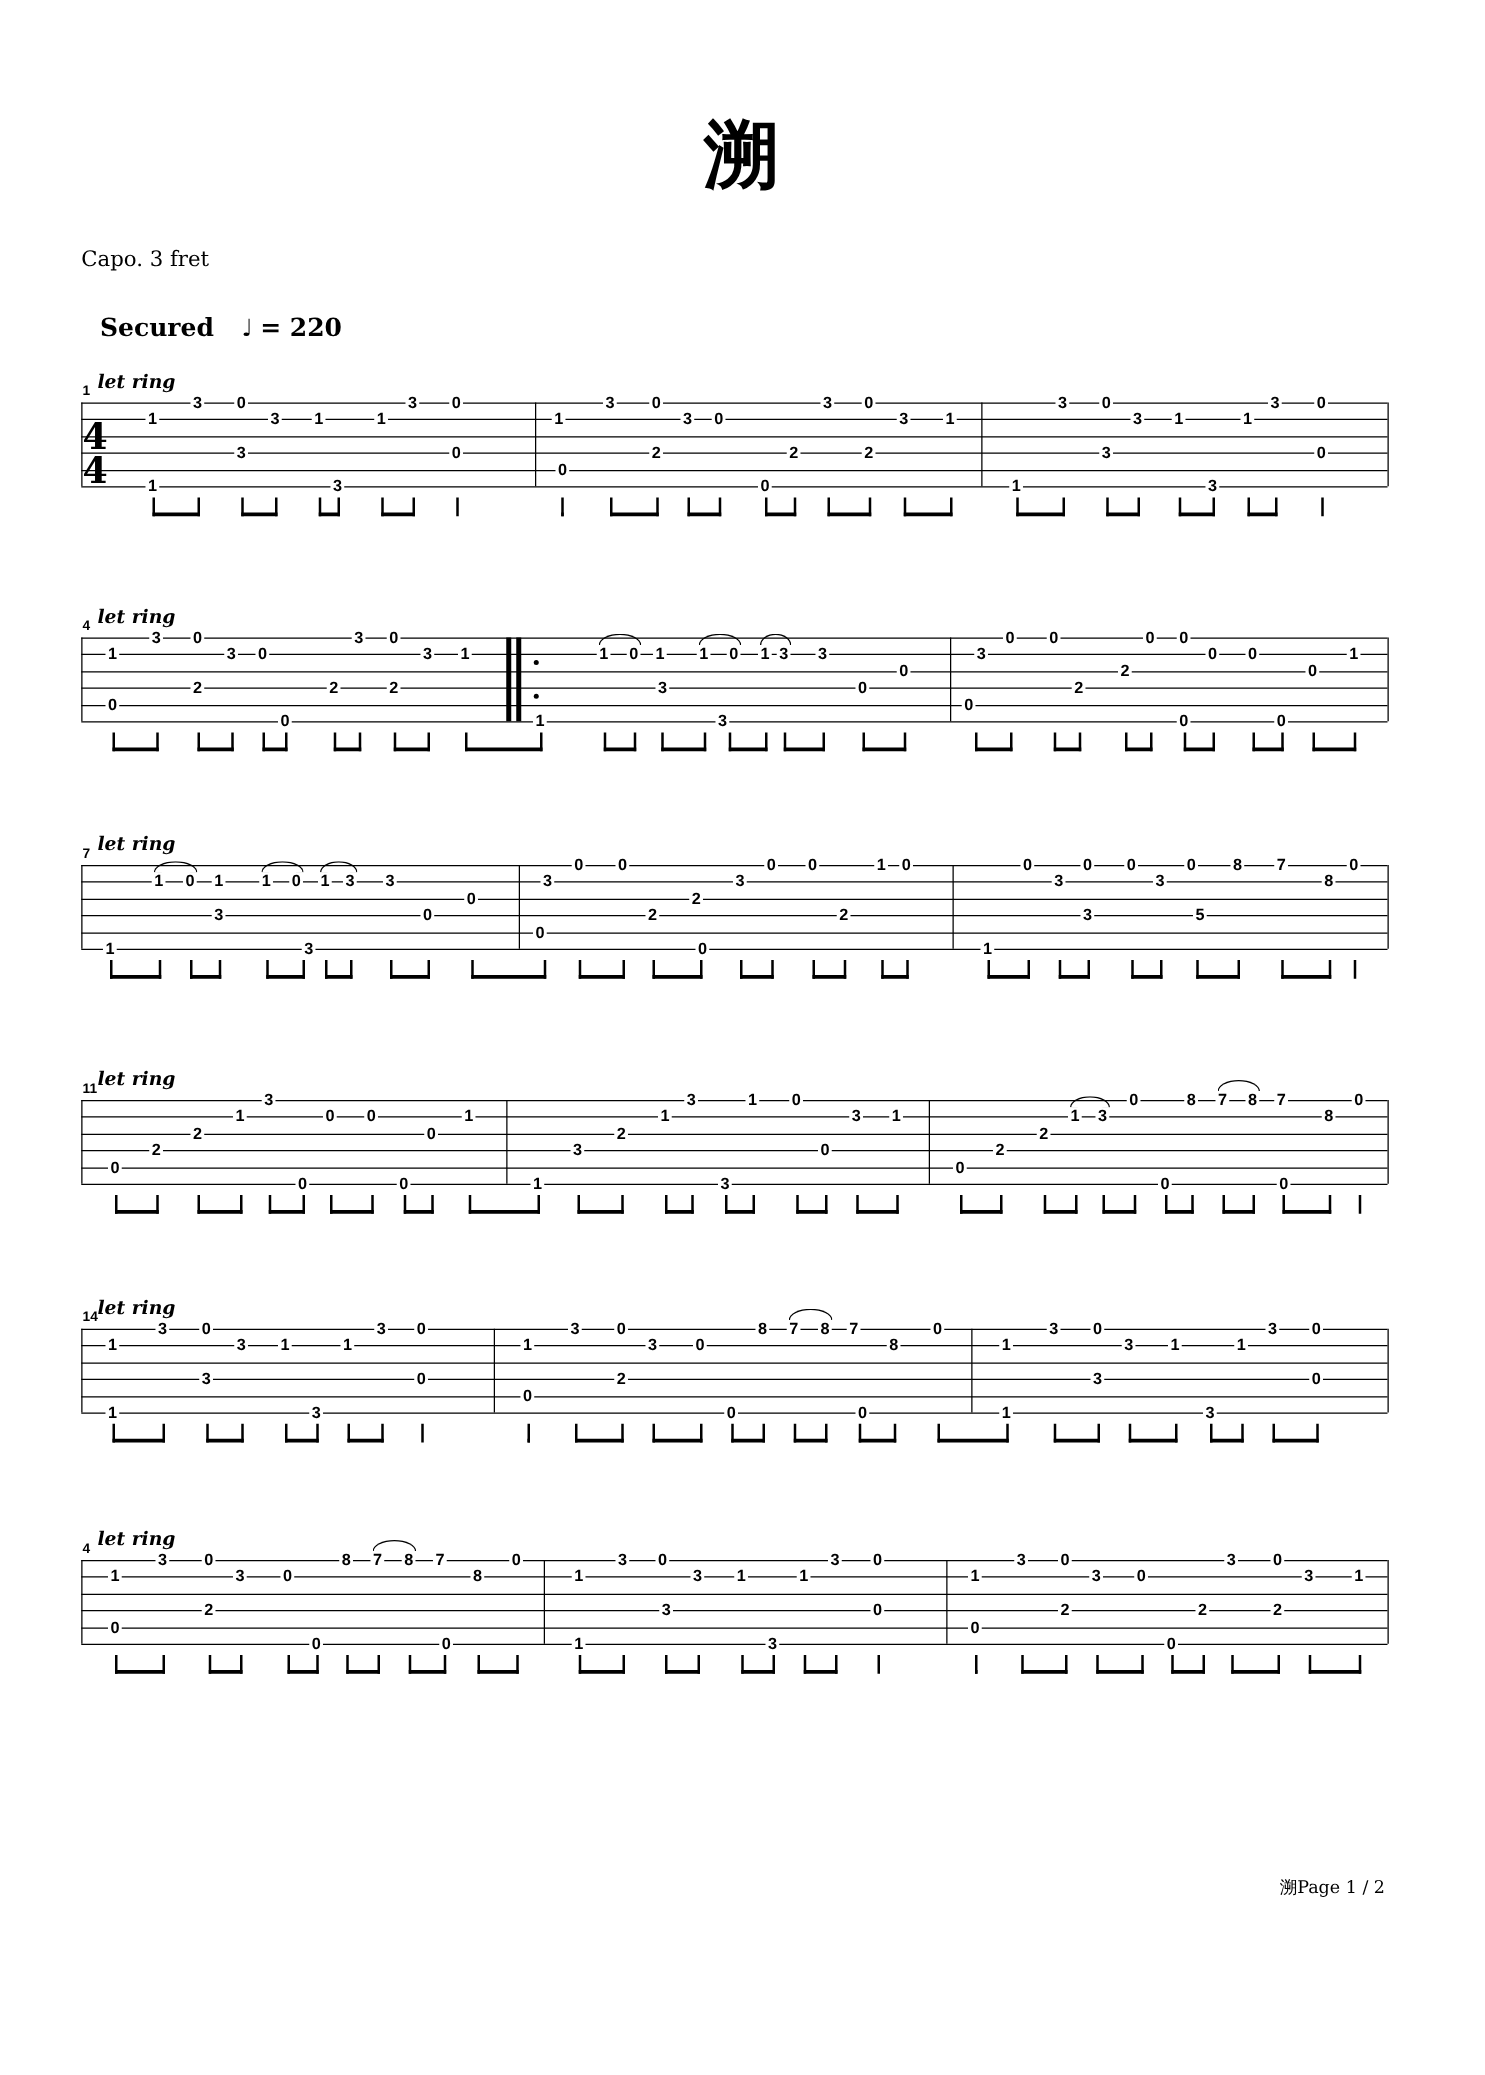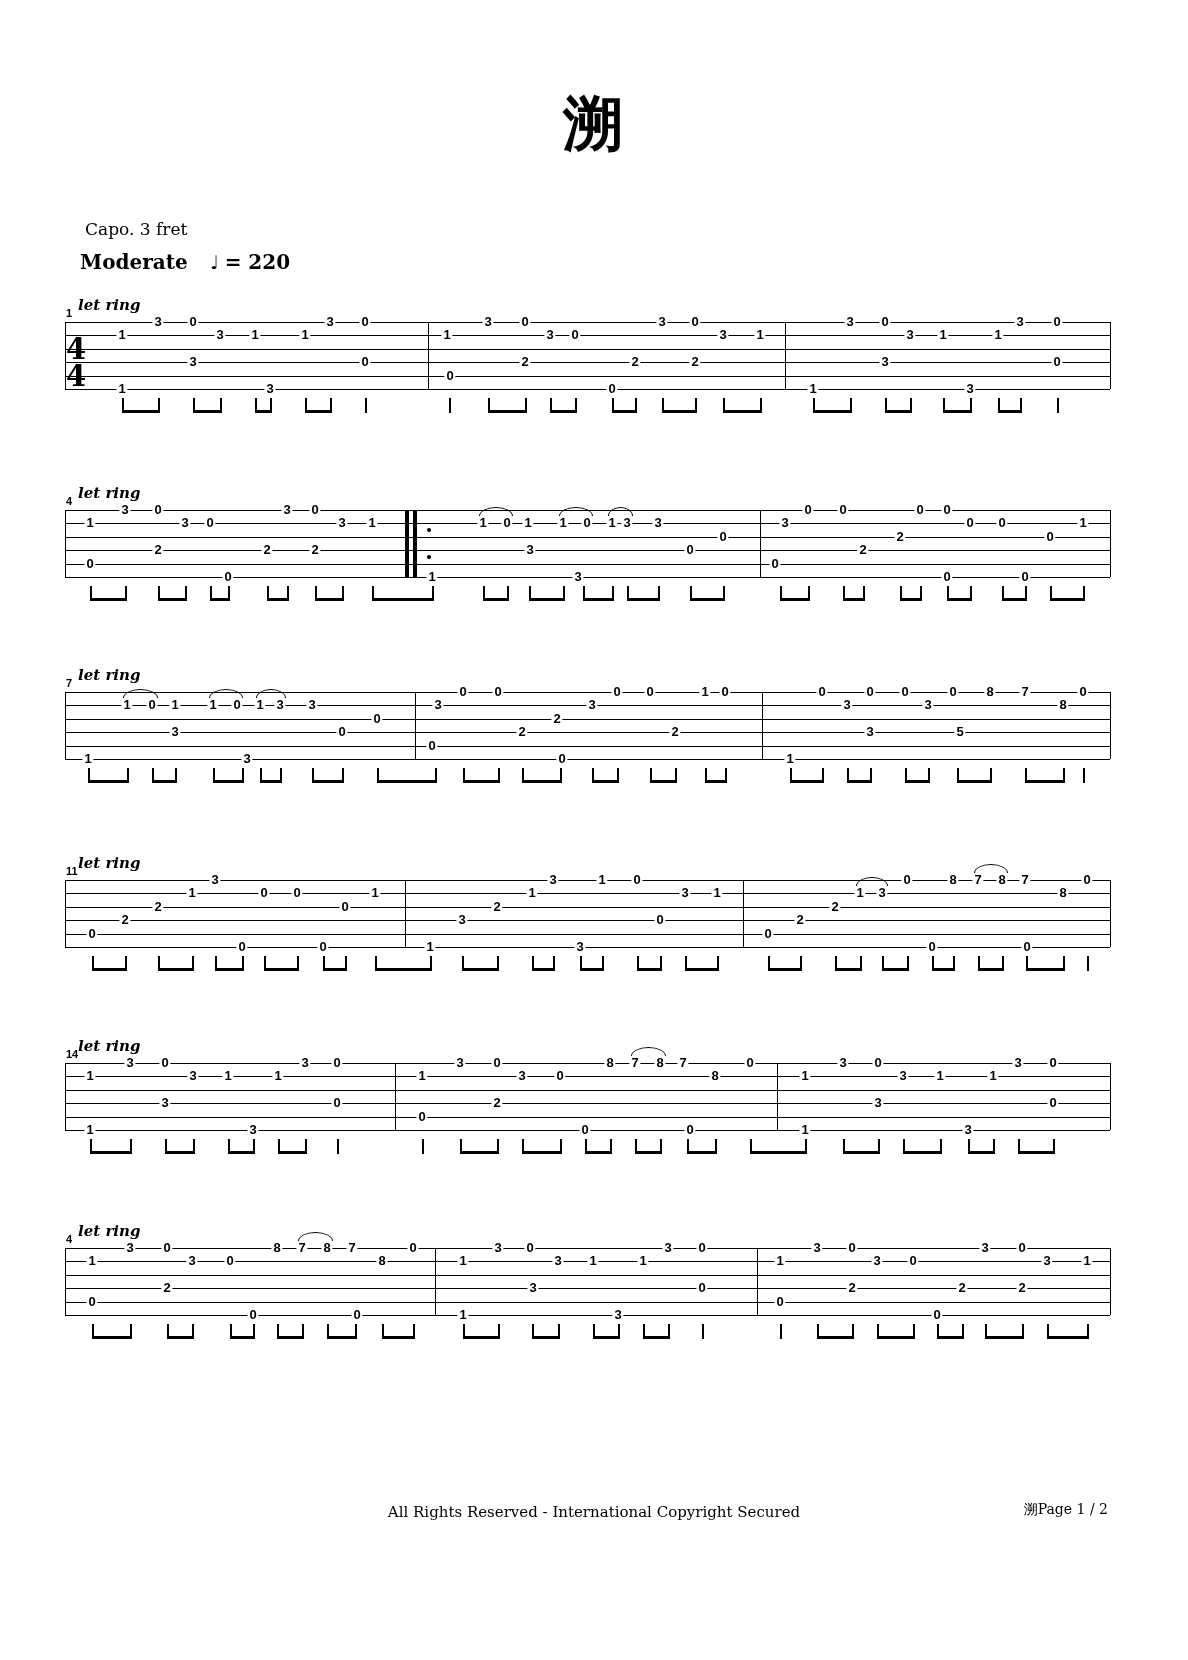--- a/index.html
+++ b/index.html
@@ -1,20 +1,20 @@
 <!DOCTYPE html>
 <html><head>
 <meta charset="utf-8">
 <style>
   html,body{margin:0;padding:0;background:#888;}
   #page{position:relative;width:1188px;height:1660px;background:#fff;margin:0 auto;
         font-family:"DejaVu Serif",serif;color:#000;overflow:hidden;}
   #title{position:absolute;top:84px;left:0;width:100%;text-align:center;
          font-size:60px;font-weight:bold;letter-spacing:2px;}
-  #capo{position:absolute;top:198px;left:85px;font-size:17px;margin-top:21px;}
+  #capo{position:absolute;top:198px;left:65px;font-size:17px;}
   #tempo{position:absolute;top:250px;left:80px;font-size:20px;font-weight:bold;}
   #tempo .nicon{font-family:"DejaVu Sans",sans-serif;font-size:19px;font-weight:normal;
          padding:0 6px 0 22px;}
   .letring{position:absolute;font-style:italic;font-size:15px;font-weight:bold;}
   .sysnum{position:absolute;font-family:"Liberation Sans",sans-serif;
           font-size:11px;font-weight:bold;}
   .sline{position:absolute;height:1px;background:#000;}
   .bar{position:absolute;width:1px;background:#000;}
   .bar.thick{width:4px;}
   .rdot{position:absolute;width:4px;height:4px;border-radius:50%;background:#000;}
@@ -29,21 +29,21 @@
       font-family:"DejaVu Serif",serif;}
   #footer-center{position:absolute;top:1503px;left:0;width:100%;text-align:center;font-size:15px;}
   #footer-right{position:absolute;top:1501px;right:80px;font-size:14px;}
 </style>
 </head>
 <body>
 
 <div id="page">
   <div id="title">溯</div>
   <div id="capo">Capo. 3 fret</div>
-  <div id="tempo"><span>Moderate</span><span class="nicon">♩</span><span>= 220</span></div>
+  <div id="tempo"><span>Secured</span><span class="nicon">♩</span><span>= 220</span></div>
   <div id="score">
       <div class="letring" style="left: 78px; top: 296px;">let ring</div>
       <div class="sysnum" style="left: 66px; top: 307px;">1</div>
       <div class="sline" style="left: 65px; top: 322px; width: 1045px;"></div>
       <div class="sline" style="left: 65px; top: 335.4px; width: 1045px;"></div>
       <div class="sline" style="left: 65px; top: 348.8px; width: 1045px;"></div>
       <div class="sline" style="left: 65px; top: 362.2px; width: 1045px;"></div>
       <div class="sline" style="left: 65px; top: 375.6px; width: 1045px;"></div>
       <div class="sline" style="left: 65px; top: 389px; width: 1045px;"></div>
       <div class="bar" style="left: 65px; top: 322px; height: 67px;"></div>
@@ -640,15 +640,14 @@
       <div class="stem" style="left: 937px; top: 1324px; height: 15px;"></div>
       <div class="stem" style="left: 962px; top: 1324px; height: 15px;"></div>
       <div class="beamh" style="left: 937px; top: 1336px; width: 27px;"></div>
       <div class="stem" style="left: 985px; top: 1324px; height: 15px;"></div>
       <div class="stem" style="left: 1022px; top: 1324px; height: 15px;"></div>
       <div class="beamh" style="left: 985px; top: 1336px; width: 39px;"></div>
       <div class="stem" style="left: 1047px; top: 1324px; height: 15px;"></div>
       <div class="stem" style="left: 1087px; top: 1324px; height: 15px;"></div>
       <div class="beamh" style="left: 1047px; top: 1336px; width: 42px;"></div>
     </div>
-  <div id="footer-center">All Rights Reserved - International Copyright Secured</div>
   <div id="footer-right">溯Page 1 / 2</div>
 </div>
 
 </body></html>

